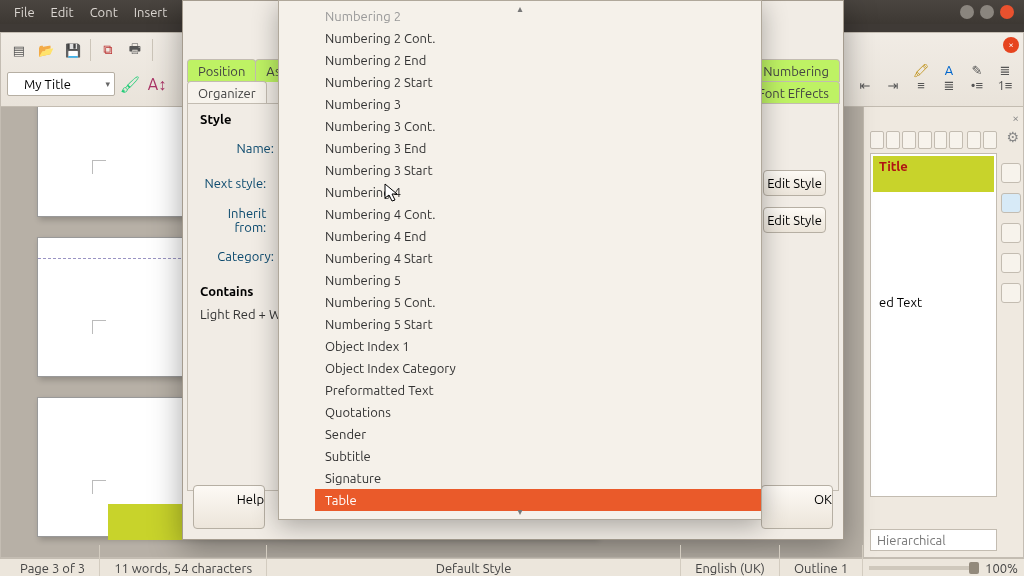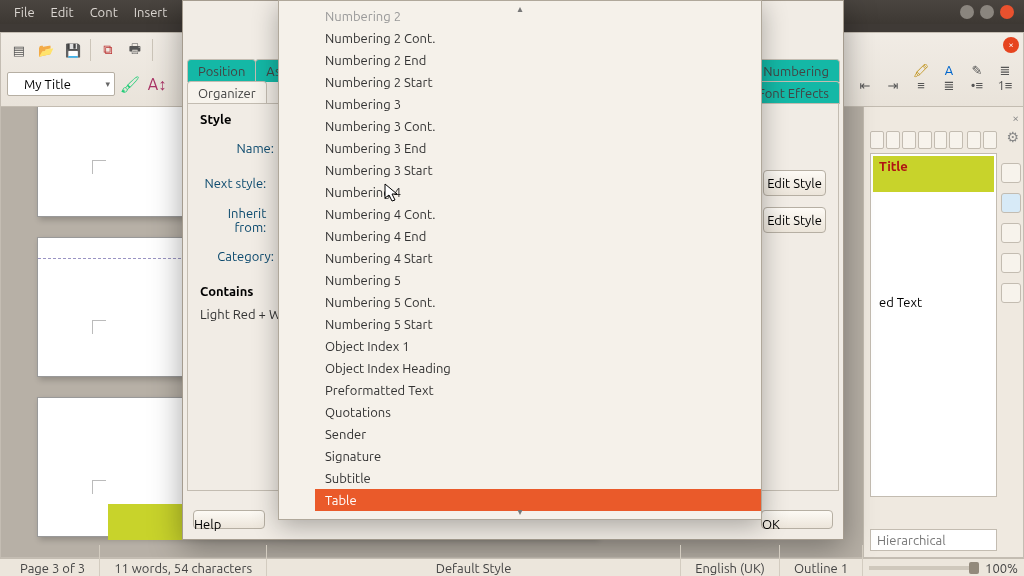--- a/index.html
+++ b/index.html
@@ -49,32 +49,32 @@
 .styitem.hl { background:#c8d32b; font-weight:bold; color:#b01313; position:static; width:auto;}
 .styitem.bold { font-weight:bold; }
 .sidepanel .combo { position:absolute; bottom:6px; left:6px; right:26px; height:22px; background:#fff; border:1px solid #c3bcb1; padding:0 16px 0 6px; line-height:20px; color:#777;}
 .sidepanel .toprow { position:absolute; top:24px; left:6px; right:26px; height:20px; display:flex; gap:2px;}
 .toprow .ti { width:18px; height:18px; border:1px solid #c3bcb1; background:#f7f3ec; border-radius:2px;}
 
 
 .dialog { position:absolute; top:0; left:182px; width:662px; height:540px; background:#f1ece5; border:1px solid #a59c8f; box-shadow:0 8px 30px rgba(0,0,0,.35);}
 .tabs { position:absolute; top:58px; left:4px; right:4px; display:flex;}
 .tabs2 { position:absolute; top:80px; left:4px; right:4px; display:flex;}
-.tab { padding:4px 10px; border:1px solid #c3bcb1; border-bottom:none; background:#14b8a6; margin-right:-1px; border-radius:4px 4px 0 0; color:#444;}
+.tab { padding:4px 10px; border:1px solid #c3bcb1; border-bottom:none; background:#bef264; margin-right:-1px; border-radius:4px 4px 0 0; color:#444;}
 .tab.active { background:#f7f3ec; }
 .panel { position:absolute; top:102px; left:4px; right:4px; bottom:48px; border:1px solid #c3bcb1; background:#f1ece5; padding:8px 12px;}
 .panel h4 { font-weight:bold; margin-bottom:8px;}
 .row { display:flex; align-items:center; margin:10px 0;}
 .row .lbl { width:82px; text-align:right; padding-right:8px; color:#0c4a6e;}
 .row .field { width:300px; height:24px;}
 .row .editbtn { width:70px; height:26px; border:1px solid #b6afa3; background:linear-gradient(#fdfaf5,#ece5da); border-radius:4px; text-align:center; line-height:24px; margin-left:220px;}
 .contains { margin-top:16px;}
 .contains p { color:#333; line-height:1.35; max-width:450px;}
 .dlgbtns { position:absolute; bottom:10px; left:10px; right:10px; display:flex;}
-.dlgbtns .btn { width:72px; height:19px; border:1px solid #b6afa3; background:linear-gradient(#fdfaf5,#ece5da); border-radius:4px; text-align:left; line-height:26px;}
+.dlgbtns .btn { width:72px; height:44px; border:1px solid #b6afa3; background:linear-gradient(#fdfaf5,#ece5da); border-radius:4px; text-align:right; line-height:26px;}
 .dlgbtns .gap { flex:1;}
 
 
 .droplist { position:absolute; top:0; left:278px; width:484px; height:520px; background:#f5f1ea; border:1px solid #b0a89b; box-shadow:0 6px 24px rgba(0,0,0,.3); overflow:hidden;}
 .droplist .arrow { position:absolute; left:50%; transform:translateX(-50%); font-size:10px; color:#777;}
 .droplist .arrow.up { top:2px;}
 .droplist .arrow.down { bottom:2px;}
 .droplist ul { list-style:none; padding:8px 0 16px 0;margin-left:36px;}
 .droplist li { padding:4px 10px; color:#333; cursor:default;}
 .droplist li.cut { color:#999; padding-top:0;}
@@ -246,26 +246,26 @@
       <li>Numbering 3 End</li>
       <li>Numbering 3 Start</li>
       <li>Numbering 4</li>
       <li>Numbering 4 Cont.</li>
       <li>Numbering 4 End</li>
       <li>Numbering 4 Start</li>
       <li>Numbering 5</li>
       <li>Numbering 5 Cont.</li>
       <li>Numbering 5 Start</li>
       <li>Object Index 1</li>
-      <li>Object Index Heading</li>
+      <li>Object Index Category</li>
       <li>Preformatted Text</li>
       <li>Quotations</li>
       <li>Sender</li>
+      <li>Subtitle</li>
       <li>Signature</li>
-      <li>Subtitle</li>
       <li class="selected">Table</li>
     </ul>
   <div class="arrow down">▾</div>
 </div>
 
 <svg class="cursor-svg" style="left:384px; top:183px;" viewBox="0 0 16 20">
     <path d="M1 1 L1 15 L5 12 L8 18 L11 17 L8 11 L13 11 Z" fill="#fff" stroke="#000" stroke-width="1"></path>
   </svg>
 
 <div class="statusbar">

